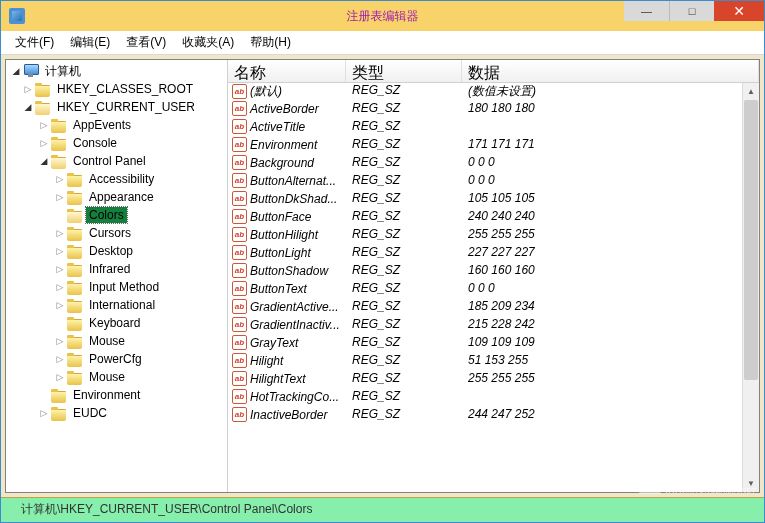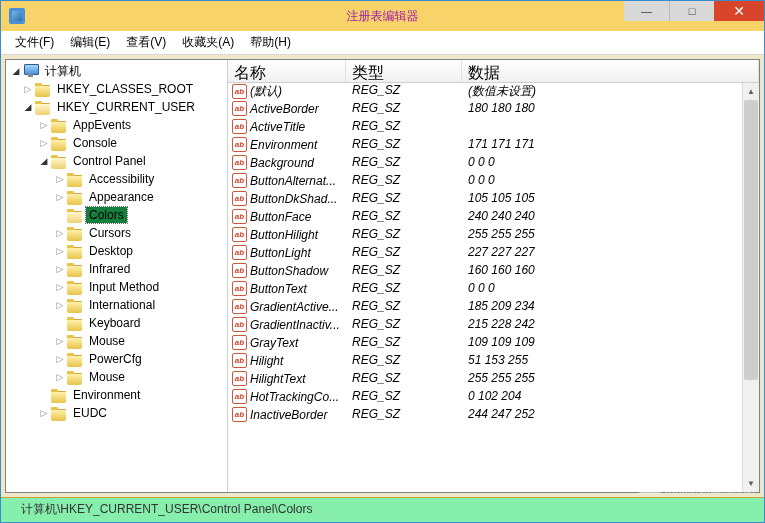--- a/index.html
+++ b/index.html
@@ -337,21 +337,20 @@
             </div>
             <div class="cell-type">REG_SZ</div>
             <div class="cell-data">255 255 255</div>
           </div>
           <div class="list-row">
             <div class="cell-name">
               <span class="val-icon">ab</span>
               <span>HotTrackingCo...</span>
             </div>
             <div class="cell-type">REG_SZ</div>
-            <div class="cell-data">0 102 204</div>
           </div>
           <div class="list-row">
             <div class="cell-name">
               <span class="val-icon">ab</span>
               <span>InactiveBorder</span>
             </div>
             <div class="cell-type">REG_SZ</div>
             <div class="cell-data">244 247 252</div>
           </div>
         </div>

